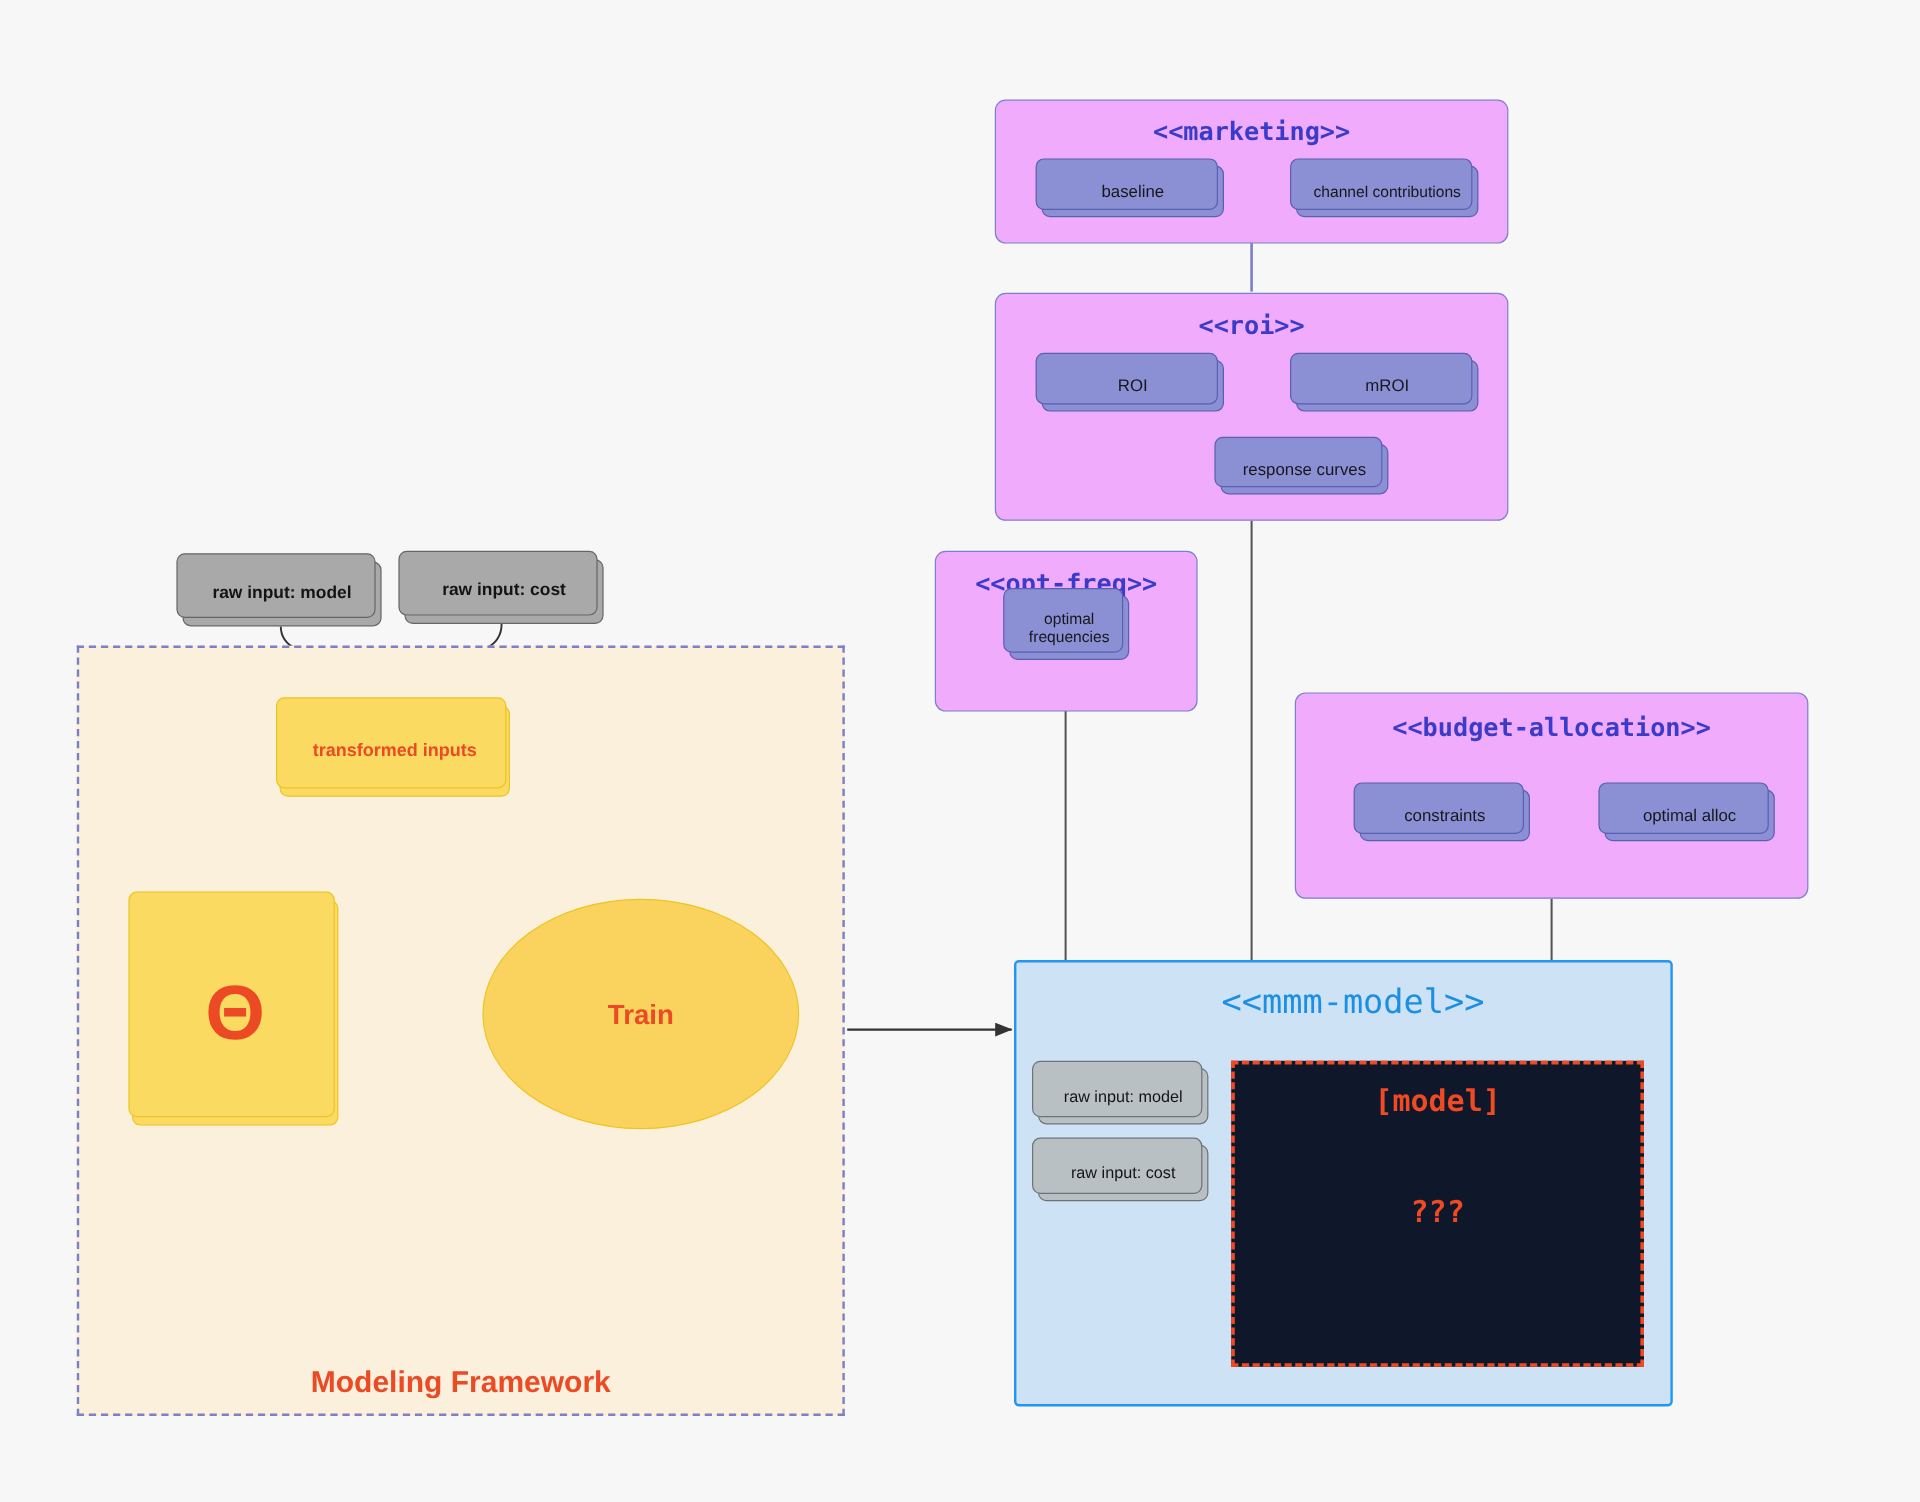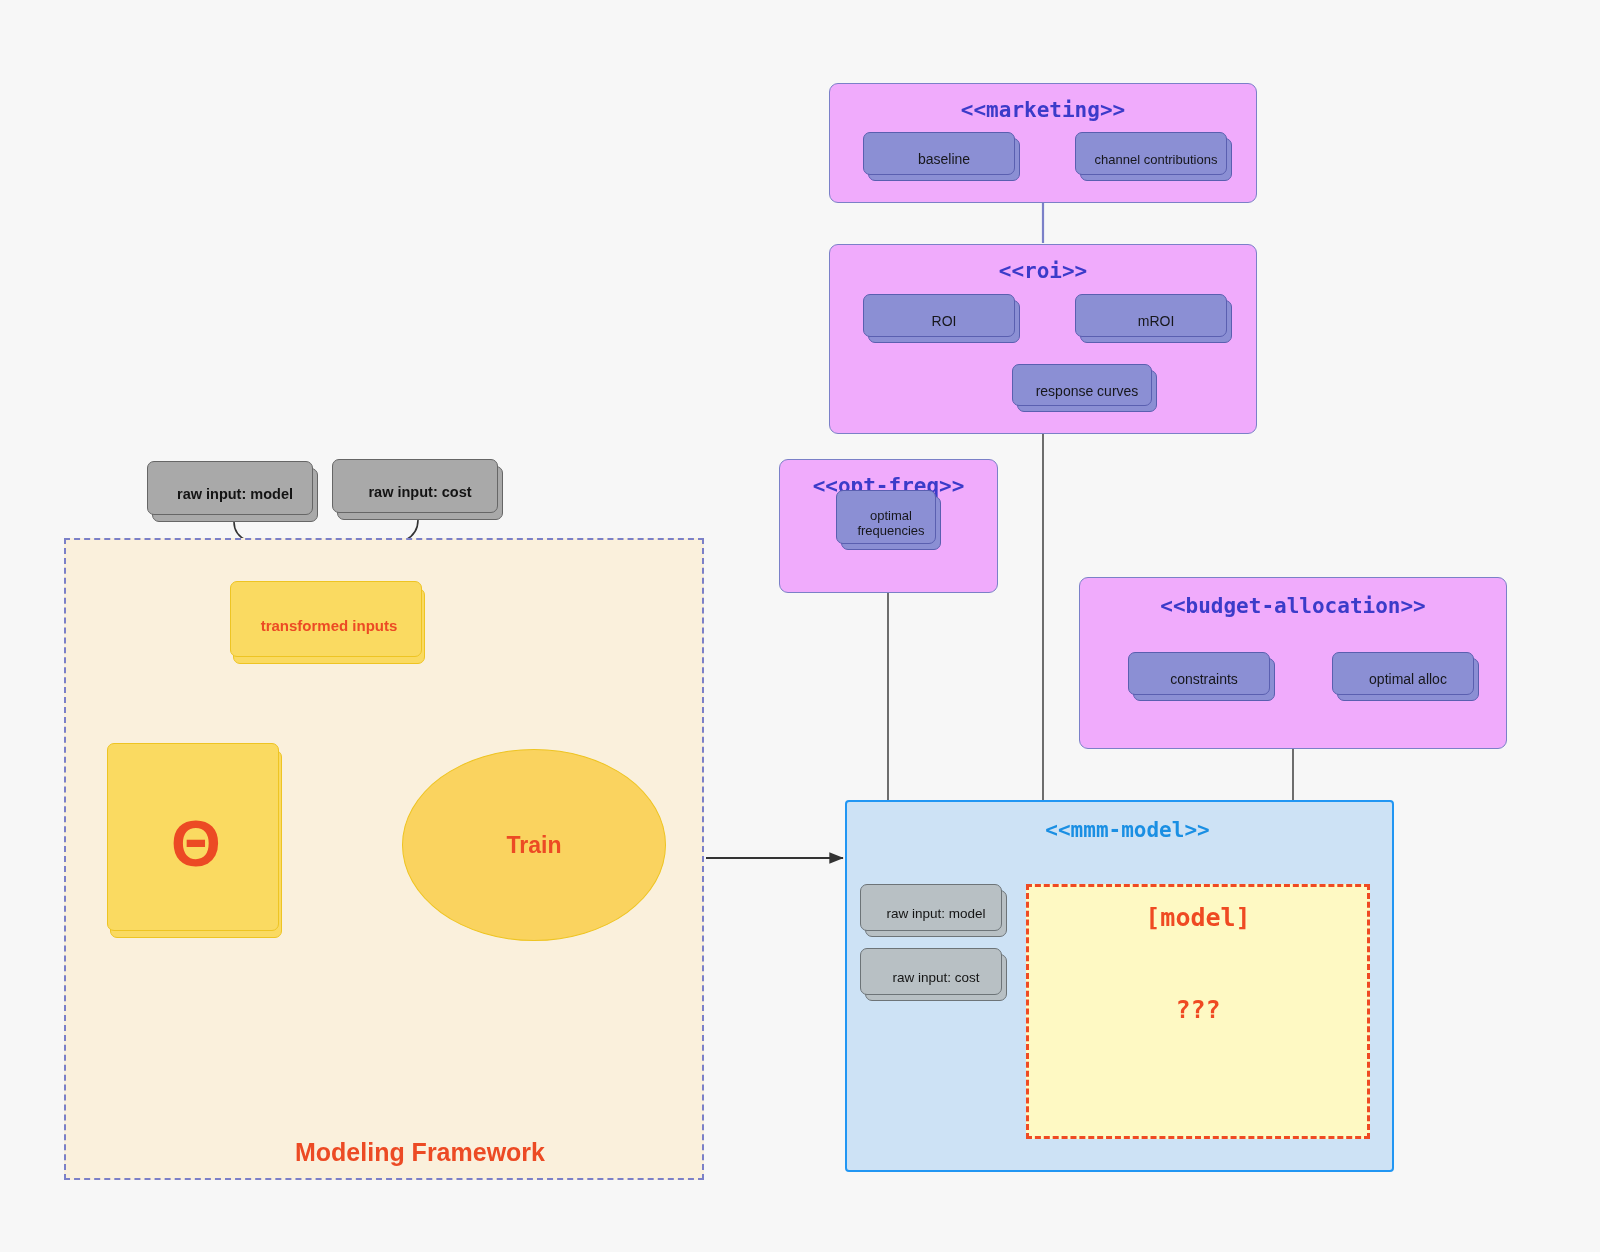--- a/index.html
+++ b/index.html
@@ -173,28 +173,28 @@
     background: #cde2f5;
     border: 2.4px solid #2196f3;
     border-radius: 4px;
     z-index: 2;
   }
   #mmm-title {
     position: absolute;
     left: 16px; right: 0;
     text-align: center;
     font-family: "DejaVu Sans Mono", monospace;
-    font-weight: bold;
-    font-size: 21px;
+    font-weight: normal;
+    font-size: 28px;
     color: #1a8fe3;
   }
   #model-placeholder {
     position: absolute;
     box-sizing: border-box;
-    background: #fef9c3;
+    background: #0f172a;
     border: 3px dashed #ef4a22;
     z-index: 5;
     padding-left: 20px;
   }
   .ph-label {
     position: absolute;
     left: 0; right: 0;
     text-align: center;
     font-family: "DejaVu Sans Mono", monospace;
     font-weight: bold;
@@ -244,21 +244,21 @@
 
     <path d="M1020,159 L1074,159" fill="none" stroke="#5a5fb0" stroke-width="1.3" marker-start="url(#arrow-purple-s)" marker-end="url(#arrow-purple-e)"></path>
 
     <path d="M1020,321 L1074,321" fill="none" stroke="#5a5fb0" stroke-width="1.3" marker-start="url(#arrow-purple-s)" marker-end="url(#arrow-purple-e)"></path>
 
     <path d="M1279,680 L1331,680" fill="none" stroke="#5a5fb0" stroke-width="1.3" marker-start="url(#arrow-purple-s)" marker-end="url(#arrow-purple-e)"></path>
   </svg>
 
   <div id="framework-boundary" style="left:64px; top:538px; width:640px; height:642px;"></div>
 
-  <div id="framework-label" style="left:64px; top:1138px; width:640px;padding-left:36px;">Modeling Framework</div>
+  <div id="framework-label" style="left:64px; top:1138px; width:640px;">Modeling Framework</div>
 
   <div class="node gnode" style="left:152px; top:468px; width:166px; height:54px;">
     <div class="stack" style="left:-6px; top:-8px; width:166px; height:54px;"></div>
     <span>raw input: model</span>
   </div>
 
   <div class="node gnode" style="left:337px; top:466px; width:166px; height:54px;">
     <div class="stack" style="left:-6px; top:-8px; width:166px; height:54px;"></div>
     <span>raw input: cost</span>
   </div>

